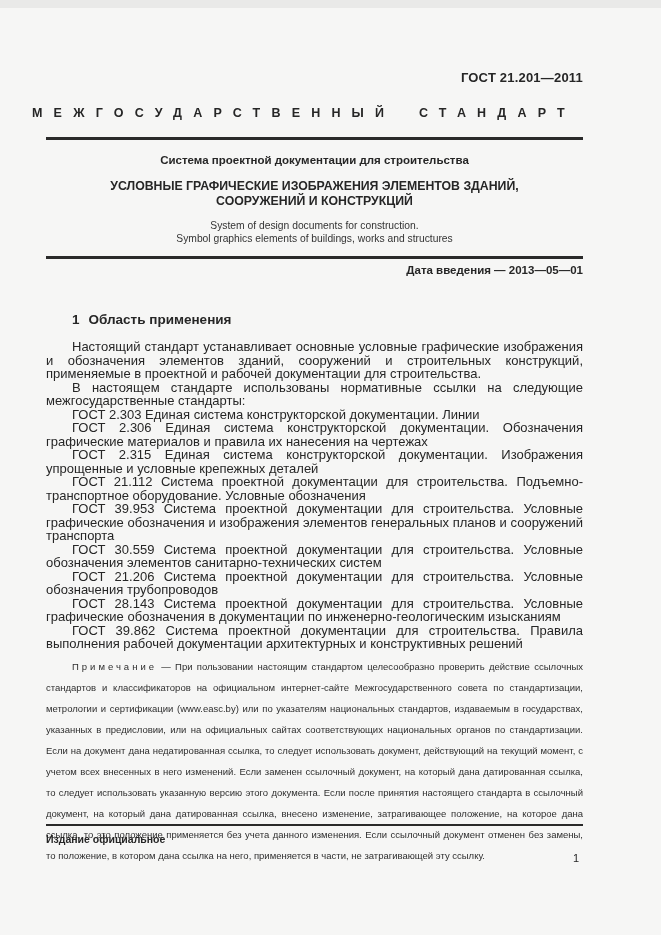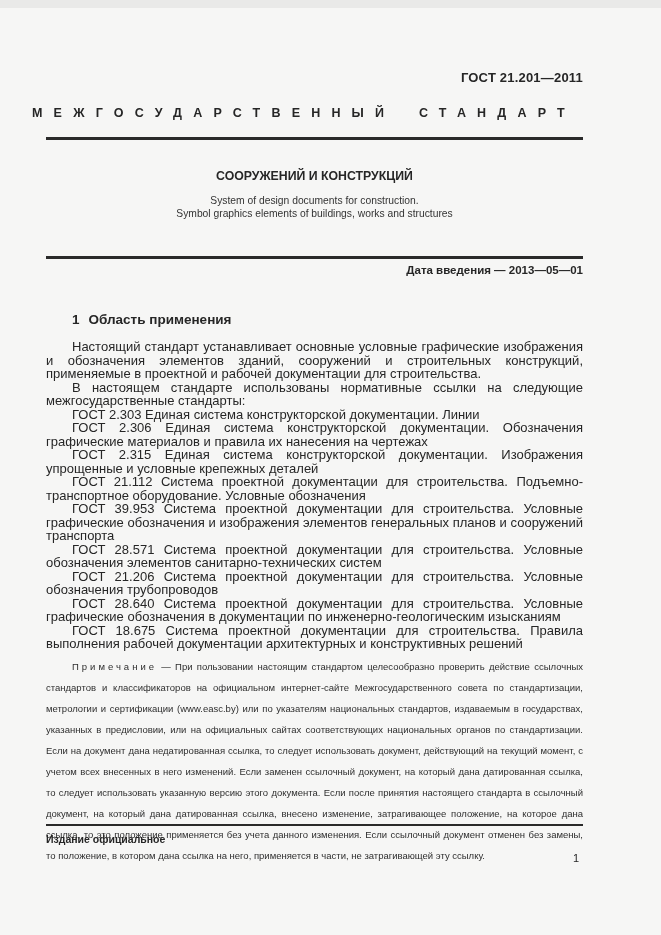--- a/index.html
+++ b/index.html
@@ -116,22 +116,23 @@
 
 <div class="page">
 
   <div class="doc-number">ГОСТ 21.201—2011</div>
 
   <div class="standard-kind">МЕЖГОСУДАРСТВЕННЫЙ СТАНДАРТ</div>
 
   <div class="rule rule-top"></div>
 
   <div class="title-block">
+    <p class="doc-subject">Система проектной документации для строительства</p>
     <p class="doc-title-ru">
-      <br>
+      <span>УСЛОВНЫЕ ГРАФИЧЕСКИЕ ИЗОБРАЖЕНИЯ ЭЛЕМЕНТОВ ЗДАНИЙ,</span><br>
       <span>СООРУЖЕНИЙ И КОНСТРУКЦИЙ</span>
     </p>
     <p class="doc-title-en">
       <span>System of design documents for construction.</span><br>
       <span>Symbol graphics elements of buildings, works and structures</span>
     </p>
   </div>
 
   <div class="rule rule-mid"></div>
 
@@ -143,24 +144,24 @@
 
     <p class="para">Настоящий стандарт устанавливает основные условные графические изображения и обозначения элементов зданий, сооружений и строительных конструкций, применяемые в проектной и рабочей документации для строительства.</p>
 
 
     <p class="para">В настоящем стандарте использованы нормативные ссылки на следующие межгосударственные стандарты:</p>
     <p class="para">ГОСТ 2.303 Единая система конструкторской документации. Линии</p>
     <p class="para">ГОСТ 2.306 Единая система конструкторской документации. Обозначения графические материалов и правила их нанесения на чертежах</p>
     <p class="para">ГОСТ 2.315 Единая система конструкторской документации. Изображения упрощенные и условные крепежных деталей</p>
     <p class="para">ГОСТ 21.112 Система проектной документации для строительства. Подъемно-транспортное оборудование. Условные обозначения</p>
     <p class="para">ГОСТ 39.953 Система проектной документации для строительства. Условные графические обозначения и изображения элементов генеральных планов и сооружений транспорта</p>
-    <p class="para">ГОСТ 28.571 Система проектной документации для строительства. Условные обозначения элементов санитарно-технических систем</p>
+    <p class="para">ГОСТ 30.559 Система проектной документации для строительства. Условные обозначения элементов санитарно-технических систем</p>
     <p class="para">ГОСТ 21.206 Система проектной документации для строительства. Условные обозначения трубопроводов</p>
-    <p class="para">ГОСТ 28.640 Система проектной документации для строительства. Условные графические обозначения в документации по инженерно-геологическим изысканиям</p>
-    <p class="para">ГОСТ 18.675 Система проектной документации для строительства. Правила выполнения рабочей документации архитектурных и конструктивных решений</p>
+    <p class="para">ГОСТ 28.143 Система проектной документации для строительства. Условные графические обозначения в документации по инженерно-геологическим изысканиям</p>
+    <p class="para">ГОСТ 39.862 Система проектной документации для строительства. Правила выполнения рабочей документации архитектурных и конструктивных решений</p>
 
     <p class="note"><span class="note-label">Примечание</span> <span>— При пользовании настоящим стандартом целесообразно проверить действие ссылочных стандартов и классификаторов на официальном интернет-сайте Межгосударственного совета по стандартизации, метрологии и сертификации (www.easc.by) или по указателям национальных стандартов, издаваемым в государствах, указанных в предисловии, или на официальных сайтах соответствующих национальных органов по стандартизации. Если на документ дана недатированная ссылка, то следует использовать документ, действующий на текущий момент, с учетом всех внесенных в него изменений. Если заменен ссылочный документ, на который дана датированная ссылка, то следует использовать указанную версию этого документа. Если после принятия настоящего стандарта в ссылочный документ, на который дана датированная ссылка, внесено изменение, затрагивающее положение, на которое дана ссылка, то это положение применяется без учета данного изменения. Если ссылочный документ отменен без замены, то положение, в котором дана ссылка на него, применяется в части, не затрагивающей эту ссылку.</span></p>
 
   </div>
 
   <div class="rule rule-bottom"></div>
 
   <div class="edition">Издание официальное</div>
 
   <div class="page-number">1</div>

